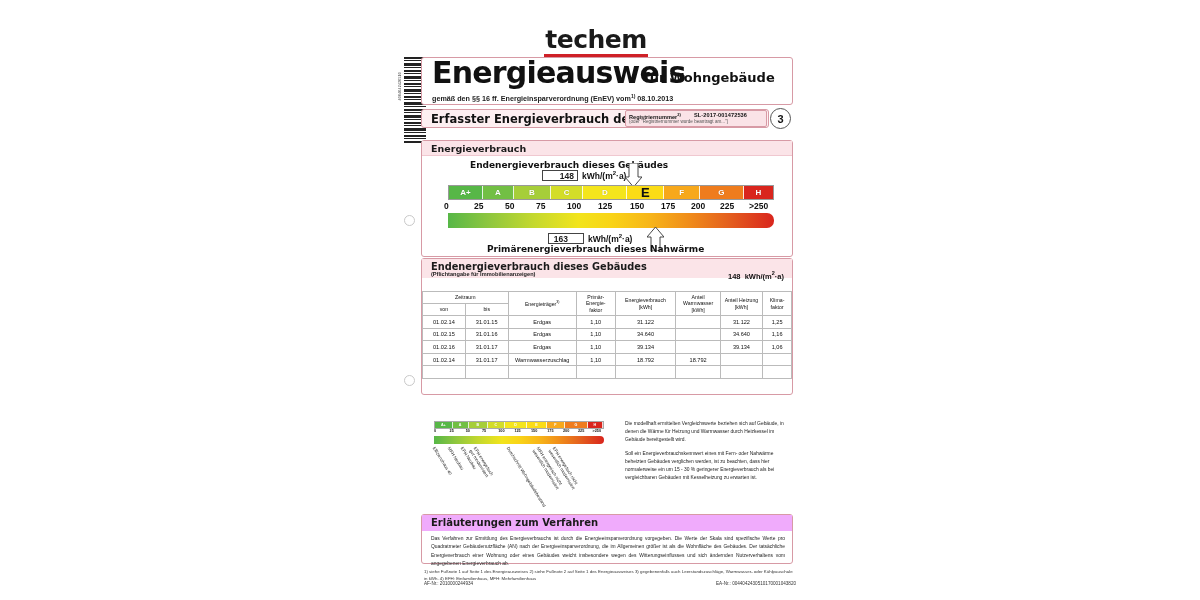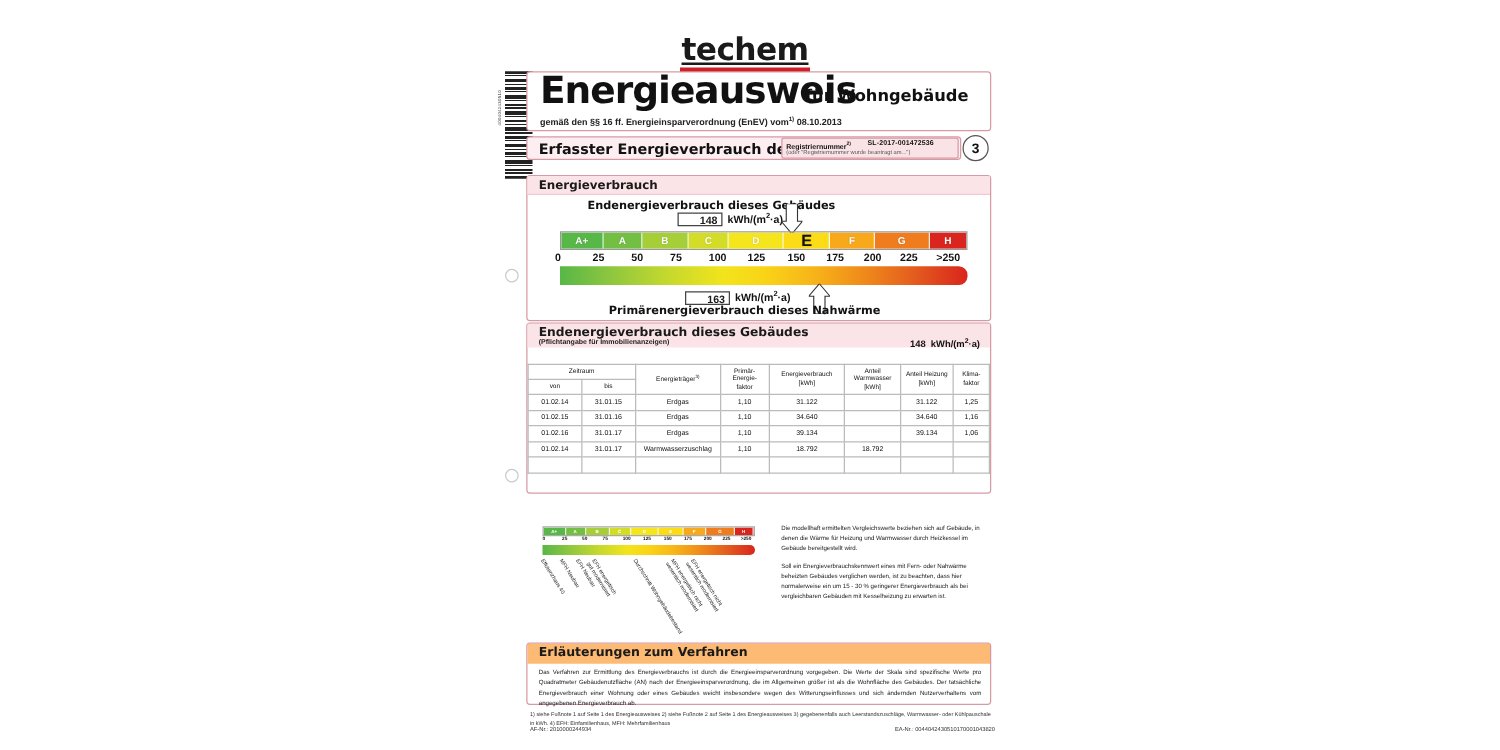--- a/index.html
+++ b/index.html
@@ -4,21 +4,21 @@
 <style>
   html,body{margin:0;padding:0;}
   body{
     width:1200px;height:600px;background:#ffffff;
     font-family:"Liberation Sans", sans-serif;
     color:#1a1a1a;overflow:hidden;position:relative;
   }
   .page{position:absolute;left:0;top:0;width:1200px;height:600px;}
 
   
-  .logo-wrap{position:absolute;left:536px;top:27px;width:120px;text-align:center;text-decoration:underline;}
+  .logo-wrap{position:absolute;left:536px;top:27px;width:120px;text-align:center;}
   .logo-text{font-size:25px;font-weight:bold;letter-spacing:-0.5px;color:#1a1a1a;line-height:1;
     font-family:"DejaVu Sans", sans-serif;}
   .logo-bar{width:104px;height:4px;background:#cf2027;margin:2px auto 0 auto;position:relative;}
   .logo-v{width:0;height:0;border-left:9px solid transparent;border-right:9px solid transparent;
     border-top:8px solid #cf2027;margin:0 auto;}
 
   
   .barcode{position:absolute;left:404px;top:57px;width:22px;height:86px;
     background:repeating-linear-gradient(to bottom,
       #222 0px,#222 2px,#fff 2px,#fff 3px,
@@ -80,21 +80,21 @@
     box-sizing:border-box;text-shadow:0 0 1px rgba(0,0,0,.25);}
   .scale-seg:last-child{border-right:none;}
   .scale-seg.active{font-size:13px;}
   .scale-ticks{position:absolute;left:444px;top:201px;width:336px;height:12px;}
   .tick{position:absolute;font-size:8.5px;font-weight:bold;color:#111;}
   .gradient-bar{position:absolute;left:448px;top:213px;width:326px;height:15px;border-radius:0 7px 7px 0;
     background:linear-gradient(to right,
       #57b747 0%, #8cc63f 12%, #c3d82e 26%, #f2e41c 40%,
       #f9d417 50%, #f7b519 62%, #f08c1a 74%, #e4601e 86%, #d9251d 100%);}
 
-  #pe-val{left:548px;top:233px;width:36px;height:11px;font-size:8.5px;padding-right:3px;line-height:11px;}
+  #pe-val{left:548px;top:233px;width:36px;height:11px;font-size:8.5px;padding-right:15px;line-height:11px;}
   #pe-unit{position:absolute;left:588px;top:233px;font-size:8.5px;font-weight:bold;color:#111;}
   #pe-unit sup{font-size:6px;}
   .pe-label{position:absolute;left:487px;top:244px;font-size:9px;font-weight:bold;color:#111;
     font-family:"DejaVu Sans", sans-serif;}
 
   
   #tbl-panel{left:421px;top:258px;width:372px;height:137px;}
   #ende-hdr{position:absolute;left:0;top:0;right:0;height:19px;background:#fbe4e8;}
   #ende-title{position:absolute;left:9px;top:2px;font-size:9.8px;font-weight:bold;
     font-family:"DejaVu Sans", sans-serif;}
@@ -133,21 +133,21 @@
       #57b747 0%, #8cc63f 12%, #c3d82e 26%, #f2e41c 40%,
       #f9d417 50%, #f7b519 62%, #f08c1a 74%, #e4601e 86%, #d9251d 100%);}
   .cmp-label{position:absolute;font-size:4.4px;color:#222;white-space:nowrap;
     transform-origin:left top;transform:rotate(58deg);line-height:1.2;}
   .vgl-text{position:absolute;left:625px;top:420px;width:166px;font-size:4.9px;color:#222;
     line-height:1.62;}
   .vgl-text p{margin:0 0 6px 0;}
 
   
   #erl-panel{left:421px;top:514px;width:372px;height:50px;}
-  #erl-hdr{position:absolute;left:0;top:0;right:0;height:16px;background:#fdba74;padding-left:20px;}
+  #erl-hdr{position:absolute;left:0;top:0;right:0;height:16px;background:#f0abfc;padding-left:20px;}
   #erl-hdr span{position:absolute;left:9px;top:2px;font-size:10px;font-weight:bold;
     font-family:"DejaVu Sans", sans-serif;}
   .erl-text{position:absolute;left:9px;top:20px;width:354px;font-size:4.9px;color:#222;
     line-height:1.7;text-align:justify;}
 
   
   .fn{position:absolute;left:424px;top:569px;width:372px;font-size:4.4px;color:#333;line-height:1.55;}
   .fn-row{position:absolute;left:424px;top:581px;width:372px;font-size:4.6px;color:#333;
     display:flex;justify-content:space-between;}
 

